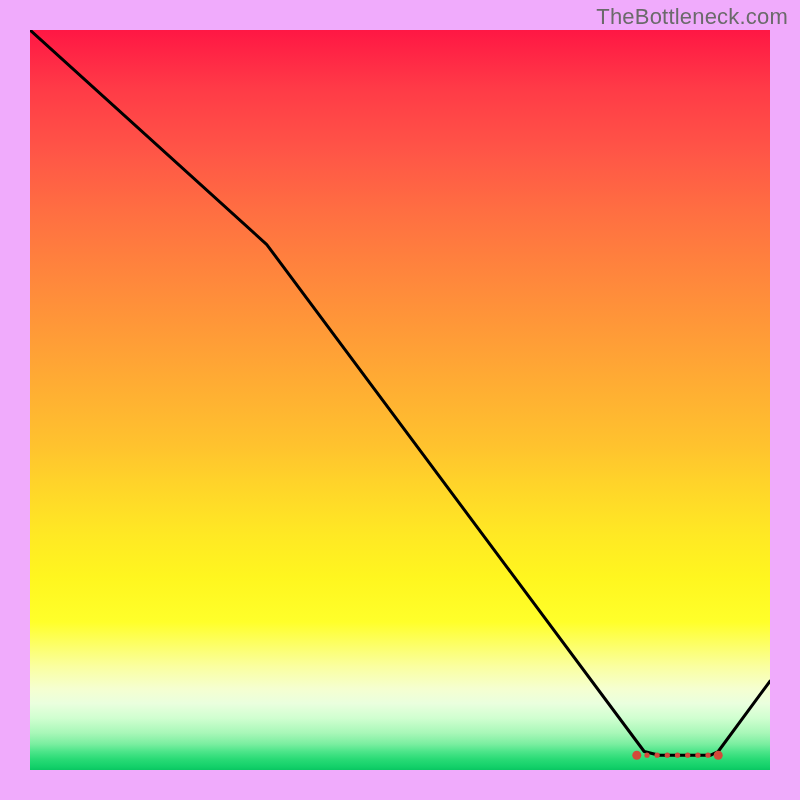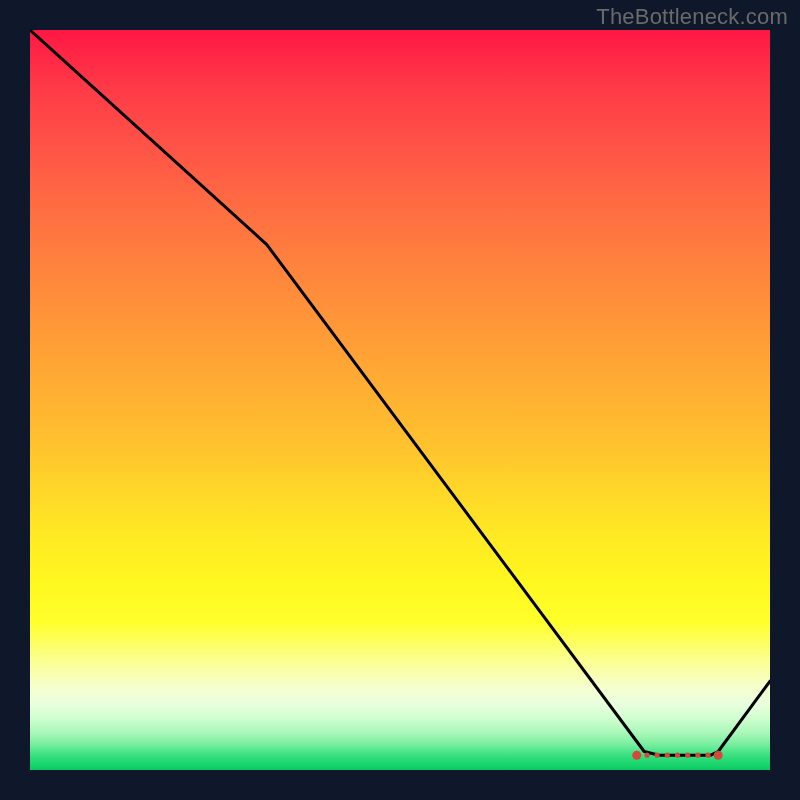--- a/index.html
+++ b/index.html
@@ -8,21 +8,21 @@
     width: 800px;
     height: 800px;
     background: #000;
     overflow: hidden;
     font-family: Arial, Helvetica, sans-serif;
   }
   .viewport {
     position: relative;
     width: 800px;
     height: 800px;
-    background: #0f172a;
+    background: #f0abfc;
   }
   .attribution {
     position: absolute;
     top: 4px;
     right: 12px;
     color: #6a6a6a;
     font-size: 22px;
     font-weight: 400;
     letter-spacing: 0.2px;
   }

